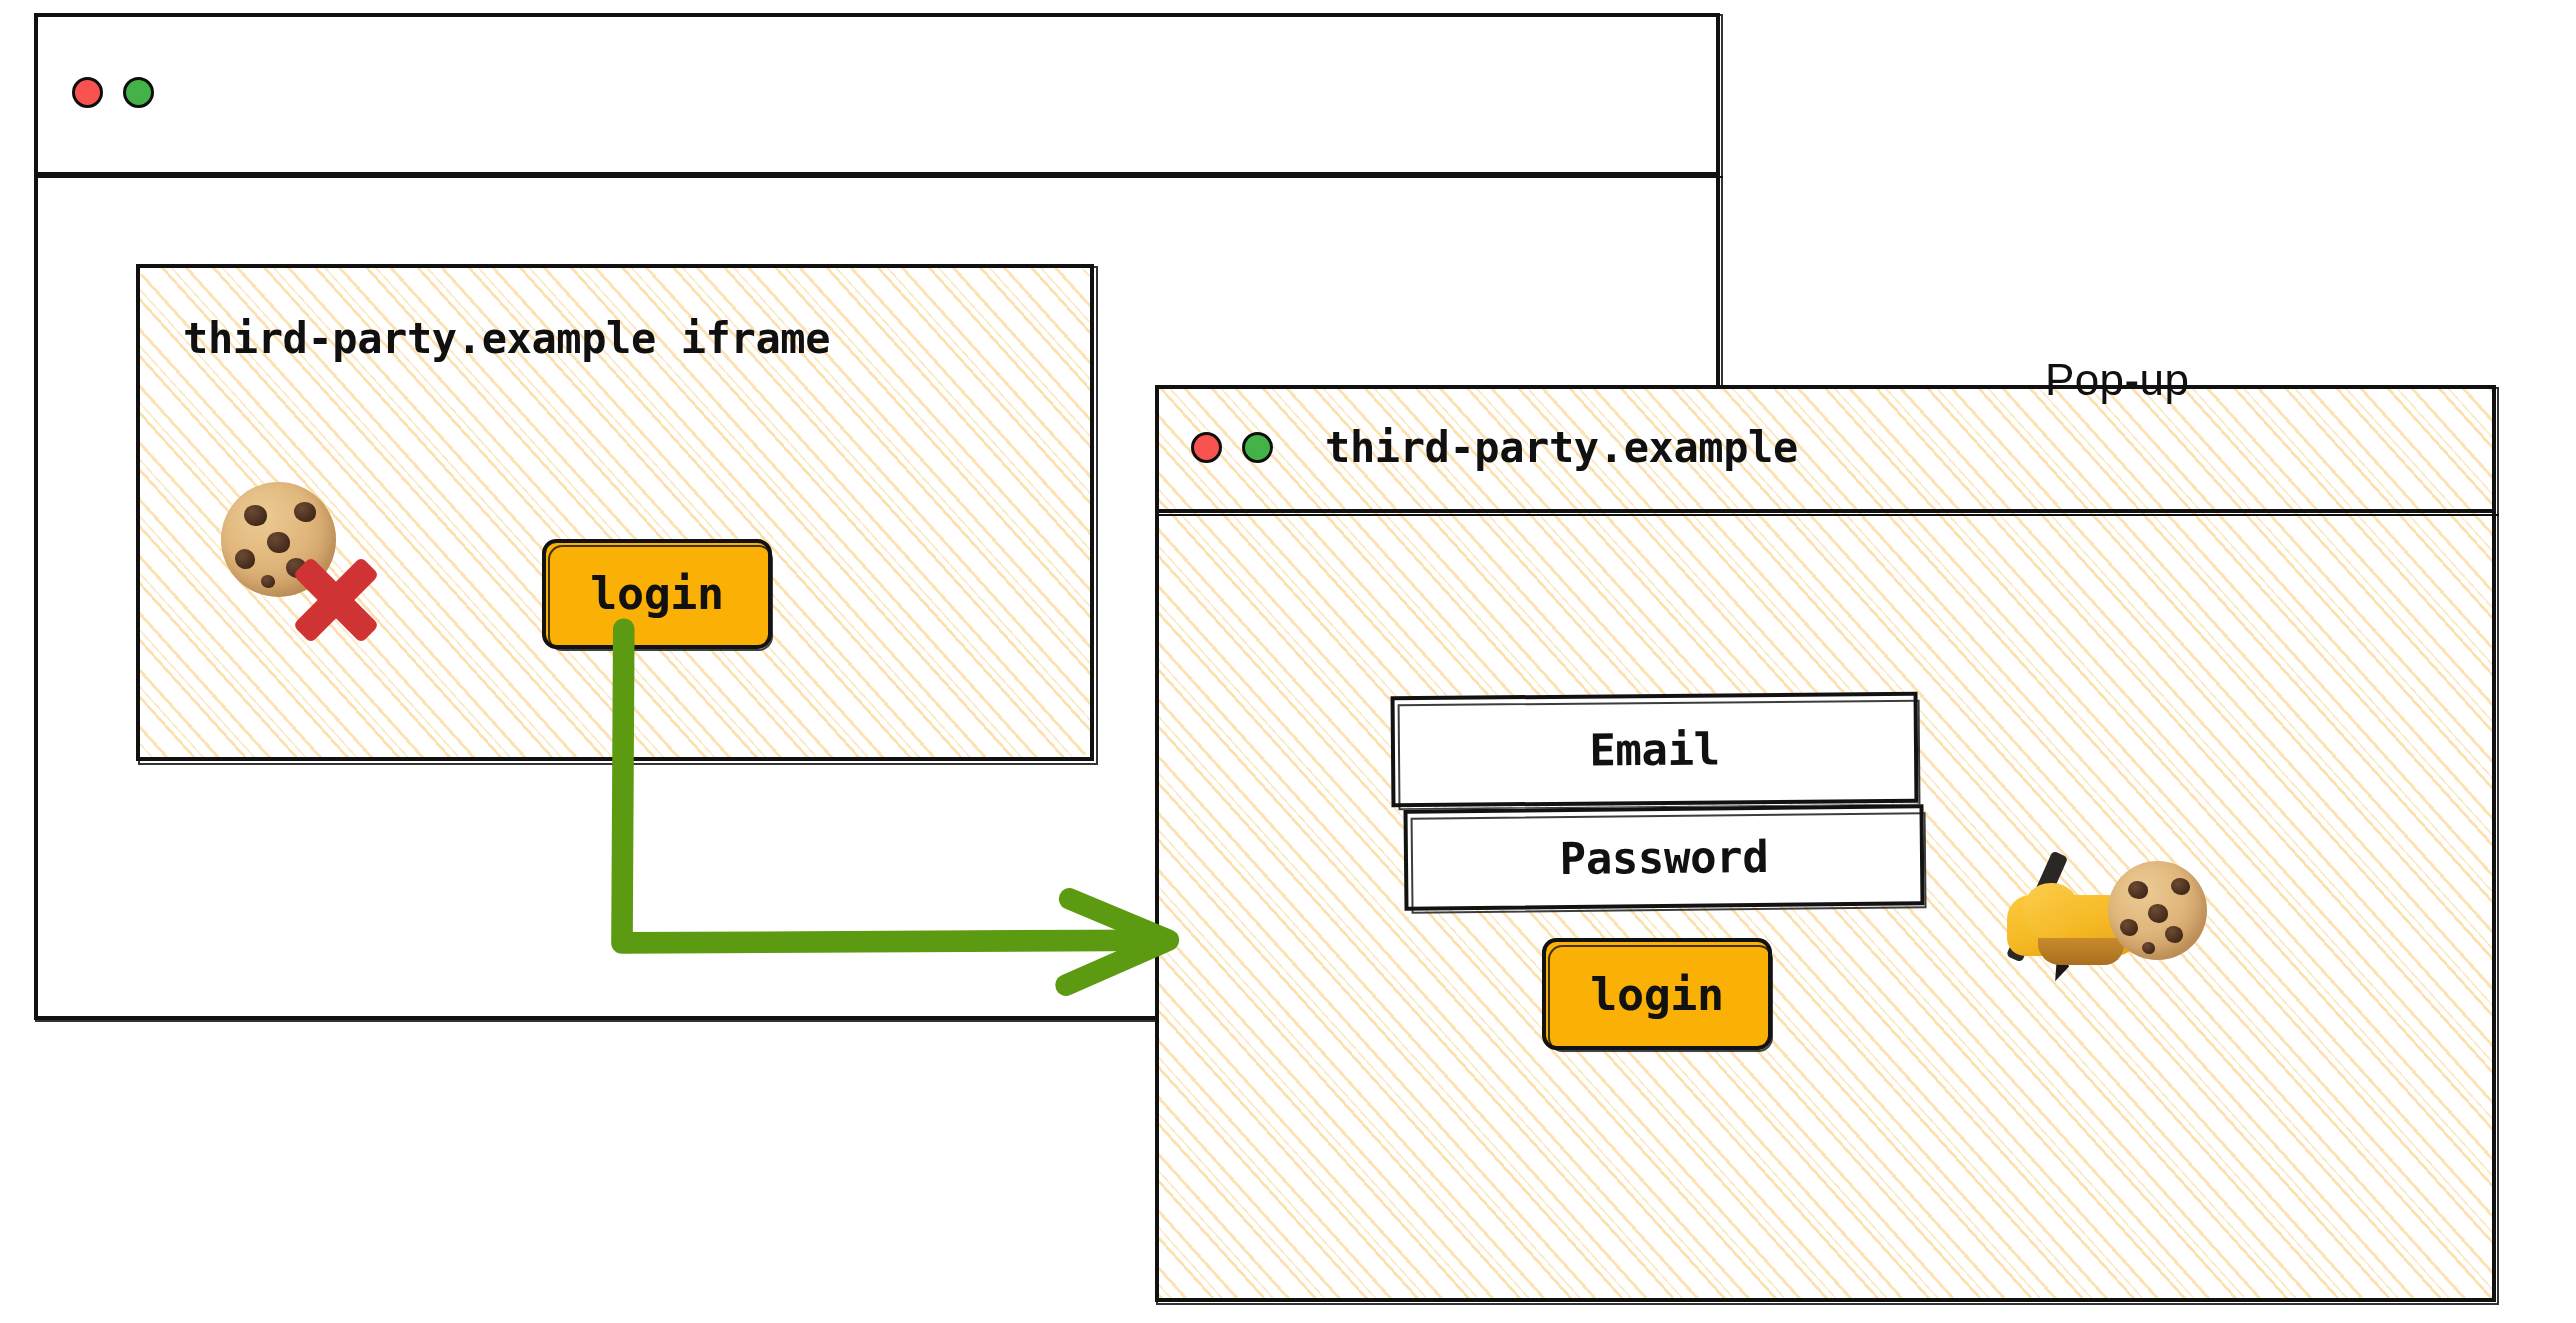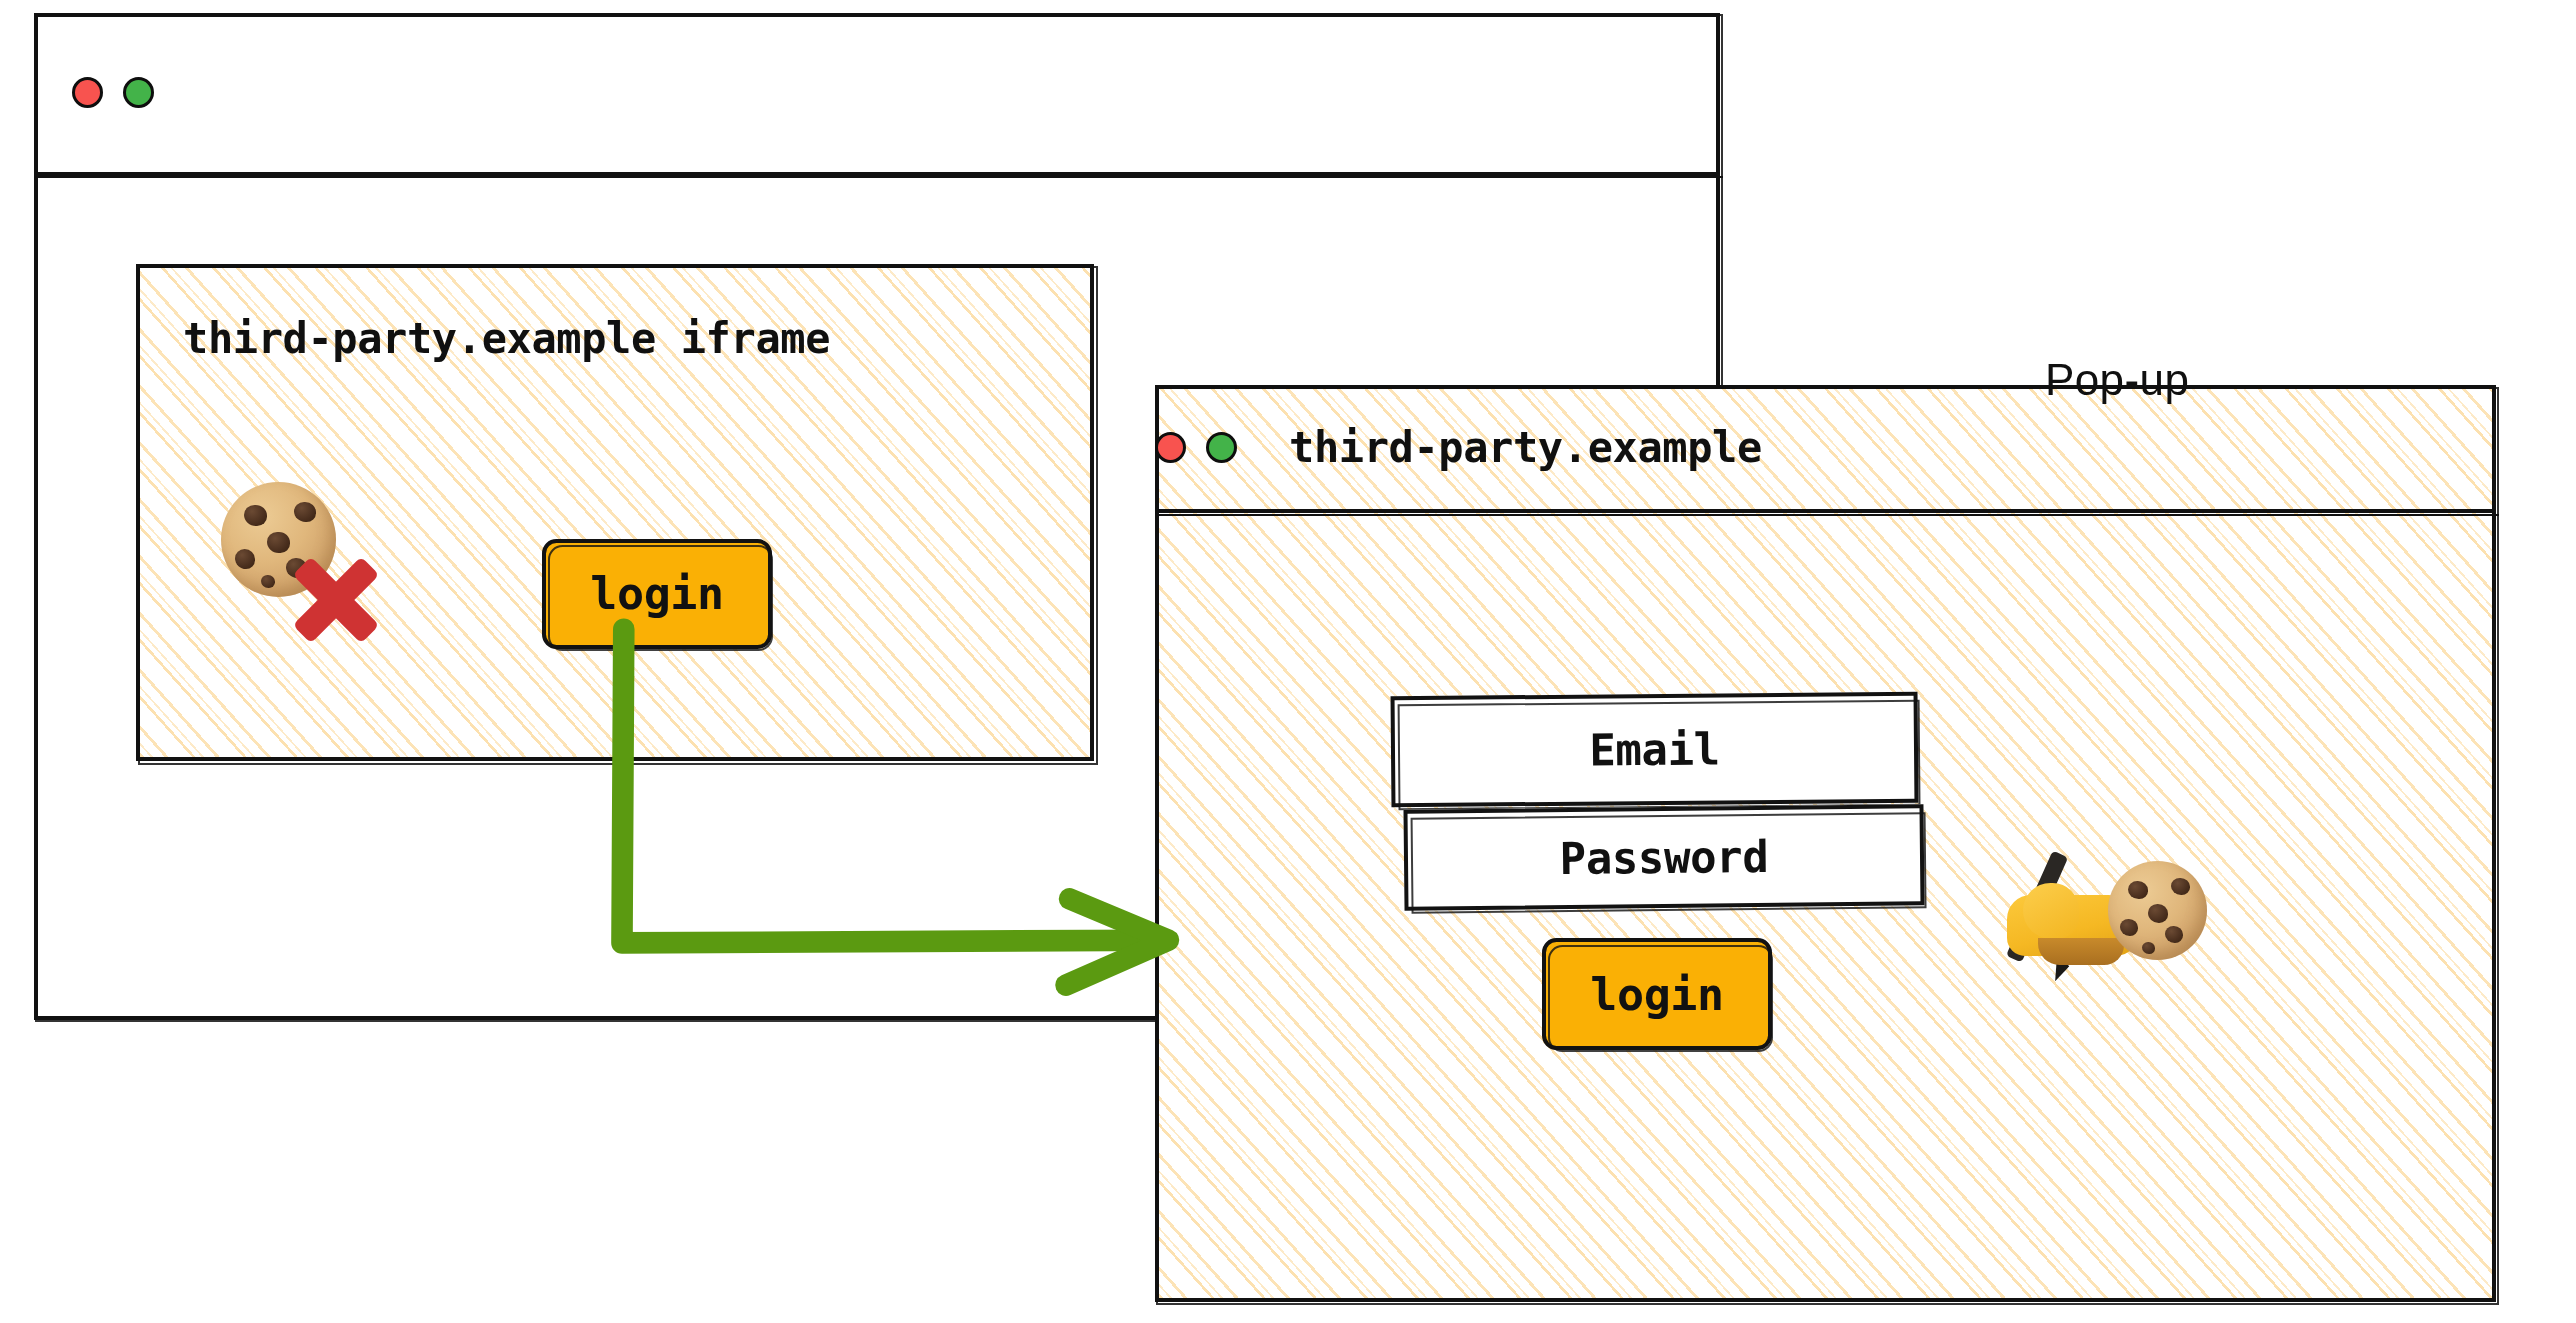--- a/index.html
+++ b/index.html
@@ -111,20 +111,21 @@
   #opener-titlebar { height: 159px; padding-left: 38px; }
   #opener-title { font-size: 42px; margin-left: 56px; }
 
   
   #iframe-box {
     position: absolute;
     left: 102px;
     top: 251px;
     width: 958px;
     height: 497px;
+    border-radius: 26px;
   }
   #iframe-box .ifr-border {
     position: absolute;
     inset: 0;
     border: 4.5px solid #111111;
     pointer-events: none;
   }
   #iframe-box .ifr-border.sketch2 {
     inset: 2.7px -3.6px -4.5px 1.8px;
     border-width: 2.7px;
@@ -255,21 +256,21 @@
     pointer-events: none;
   }
 
   
   #popup-window {
     left: 1155px;
     top: 385px;
     width: 1341px;
     height: 917px;
   }
-  #popup-titlebar { height: 124px; }
+  #popup-titlebar { height: 124px; padding-left: 36px; }
   #popup-title { font-size: 42px; margin-left: 52px; }
 
   #popup-label {
     position: absolute;
     font-family: "Liberation Sans", sans-serif;
     font-weight: 400;
     font-size: 44px;
     color: #101010;
     white-space: nowrap;
     letter-spacing: 0.4px;

